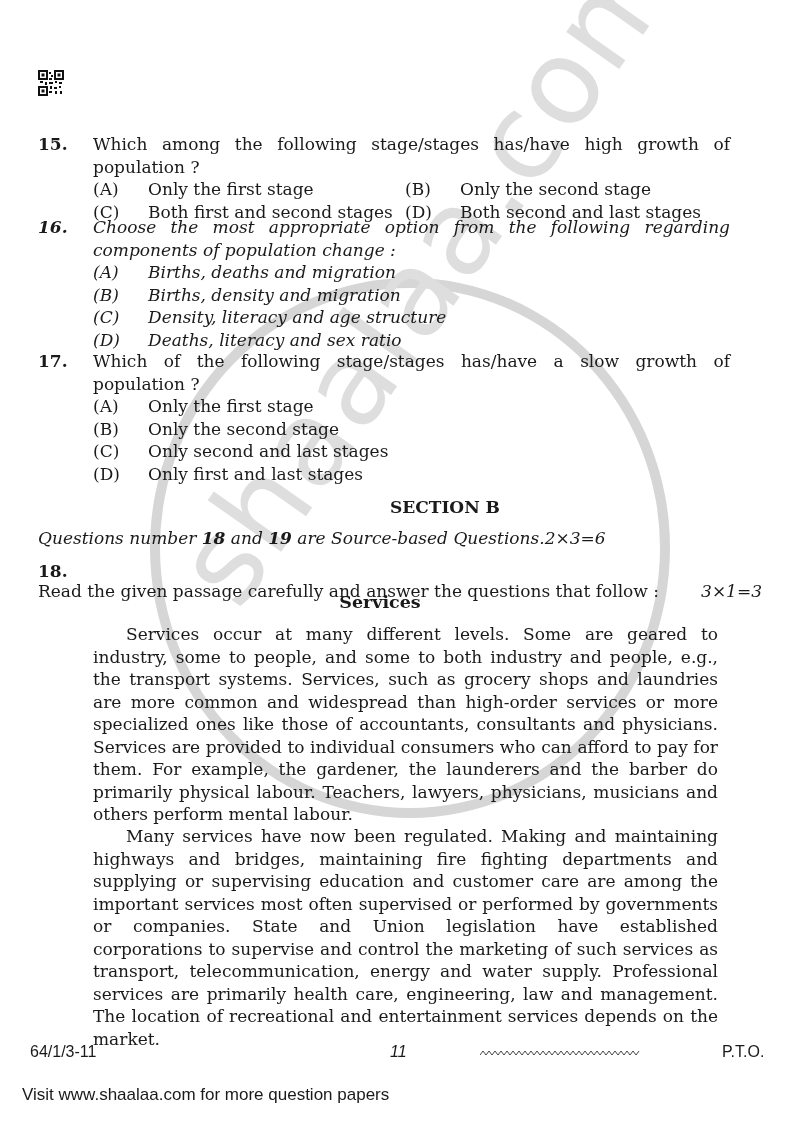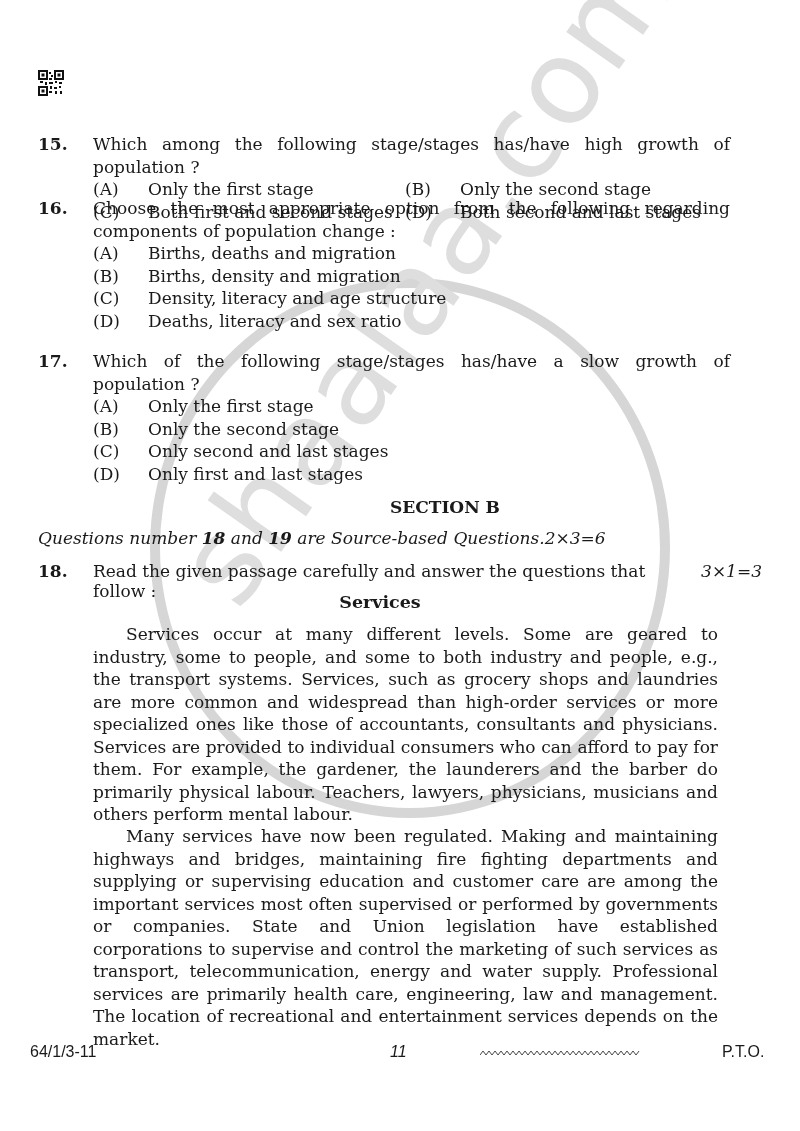--- a/index.html
+++ b/index.html
@@ -41,21 +41,21 @@
 
     .section-title {
       position: absolute; left: 0; width: 800px; top: 497px; text-align: center;
       font-weight: bold; font-size: 17px; padding-left: 45px;
     }
     .instr {
       position: absolute; left: 38px; width: 722px; top: 528px;
       font-size: 17px; font-style: italic; display: flex; 
     }
     .instr b { font-style: italic; }
-    .q18 { position: absolute; left: 38px; width: 724px; top: 561px; font-size: 17px; display: flex; }
+    .q18 { position: absolute; left: 38px; width: 724px; top: 561px; font-size: 17px; display: flex; flex-direction: column; }
     .q18 .q-num { position: static; width: 55px; flex: none; }
     .q18-text { flex: 1; display: flex; justify-content: space-between; }
     .marks { font-style: italic; }
 
     .passage-title {
       position: absolute; left: 0; width: 760px; top: 592px; text-align: center;
       font-weight: bold; font-size: 17.5px;
     }
     .para {
       position: absolute; left: 93px; width: 625px;
@@ -129,21 +129,21 @@
             <span>Both first and second stages</span>
           </div>
           <div class="opt">
             <span class="opt-label">(D)</span>
             <span>Both second and last stages</span>
           </div>
         </div>
       </div>
     </div>
 
-    <div class="q" style="top:197px;">
+    <div class="q" style="top:216px;font-style:italic;">
       <span class="q-num">16.</span>
       <div class="q-body">
         <div class="q-text spread">Choose the most appropriate option from the following regarding</div>
         <div class="q-text">components of population change :</div>
         <div class="opt">
           <span class="opt-label">(A)</span>
           <span>Births, deaths and migration</span>
         </div>
         <div class="opt">
           <span class="opt-label">(B)</span>
@@ -206,14 +206,15 @@
 
     <div class="footer">
       <span class="code">64/1/3-11</span>
       <span class="pg">11</span>
       <svg class="squiggle" viewBox="0 0 160 10" preserveAspectRatio="none">
         <polyline fill="none" stroke="#333" stroke-width="0.9" points="0,7 3,3 6,7 9,3 12,7 15,3 18,7 21,3 24,7 27,3 30,7 33,3 36,7 39,3 42,7 45,3 48,7 51,3 54,7 57,3 60,7 63,3 66,7 69,3 72,7 75,3 78,7 81,3 84,7 87,3 90,7 93,3 96,7 99,3 102,7 105,3 108,7 111,3 114,7 117,3 120,7 123,3 126,7 129,3 132,7 135,3 138,7 141,3 144,7 147,3 150,7 153,3 156,7 159,3"></polyline>
       </svg>
       <span class="pto">P.T.O.</span>
     </div>
 
+    <div class="visit">Visit www.shaalaa.com for more question papers</div>
   </div>
 </div>
 
 </body></html>

